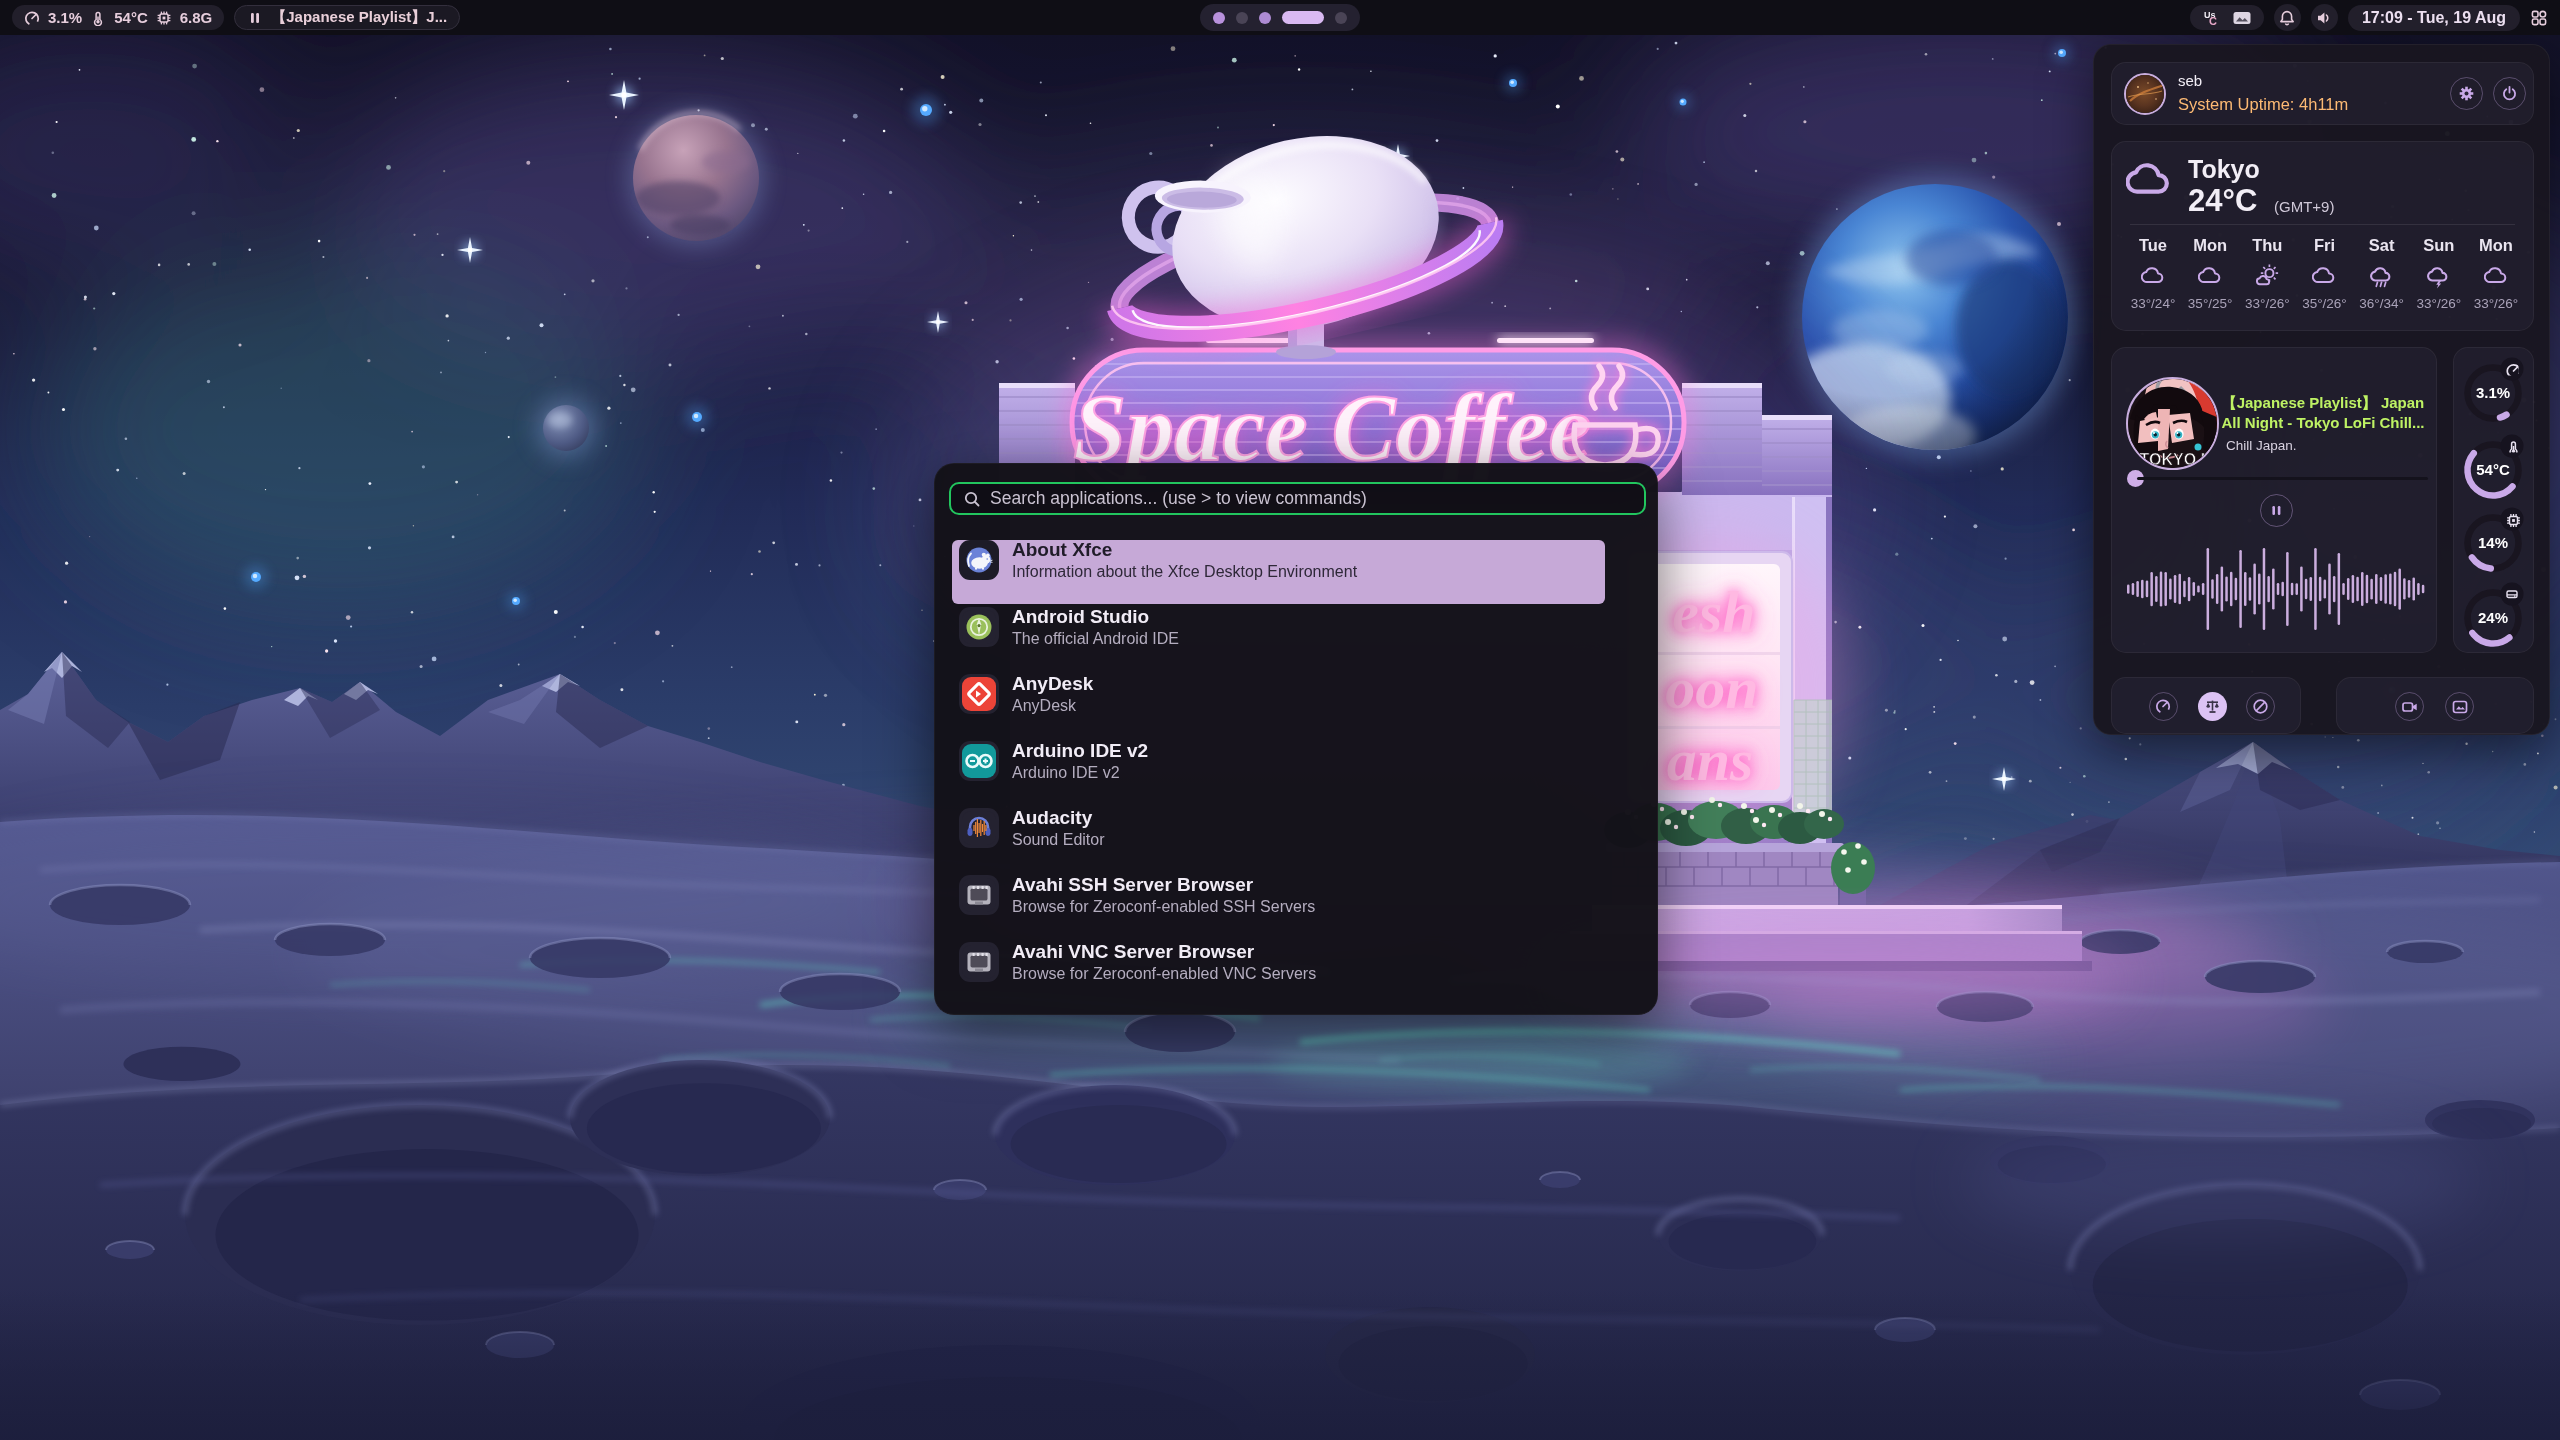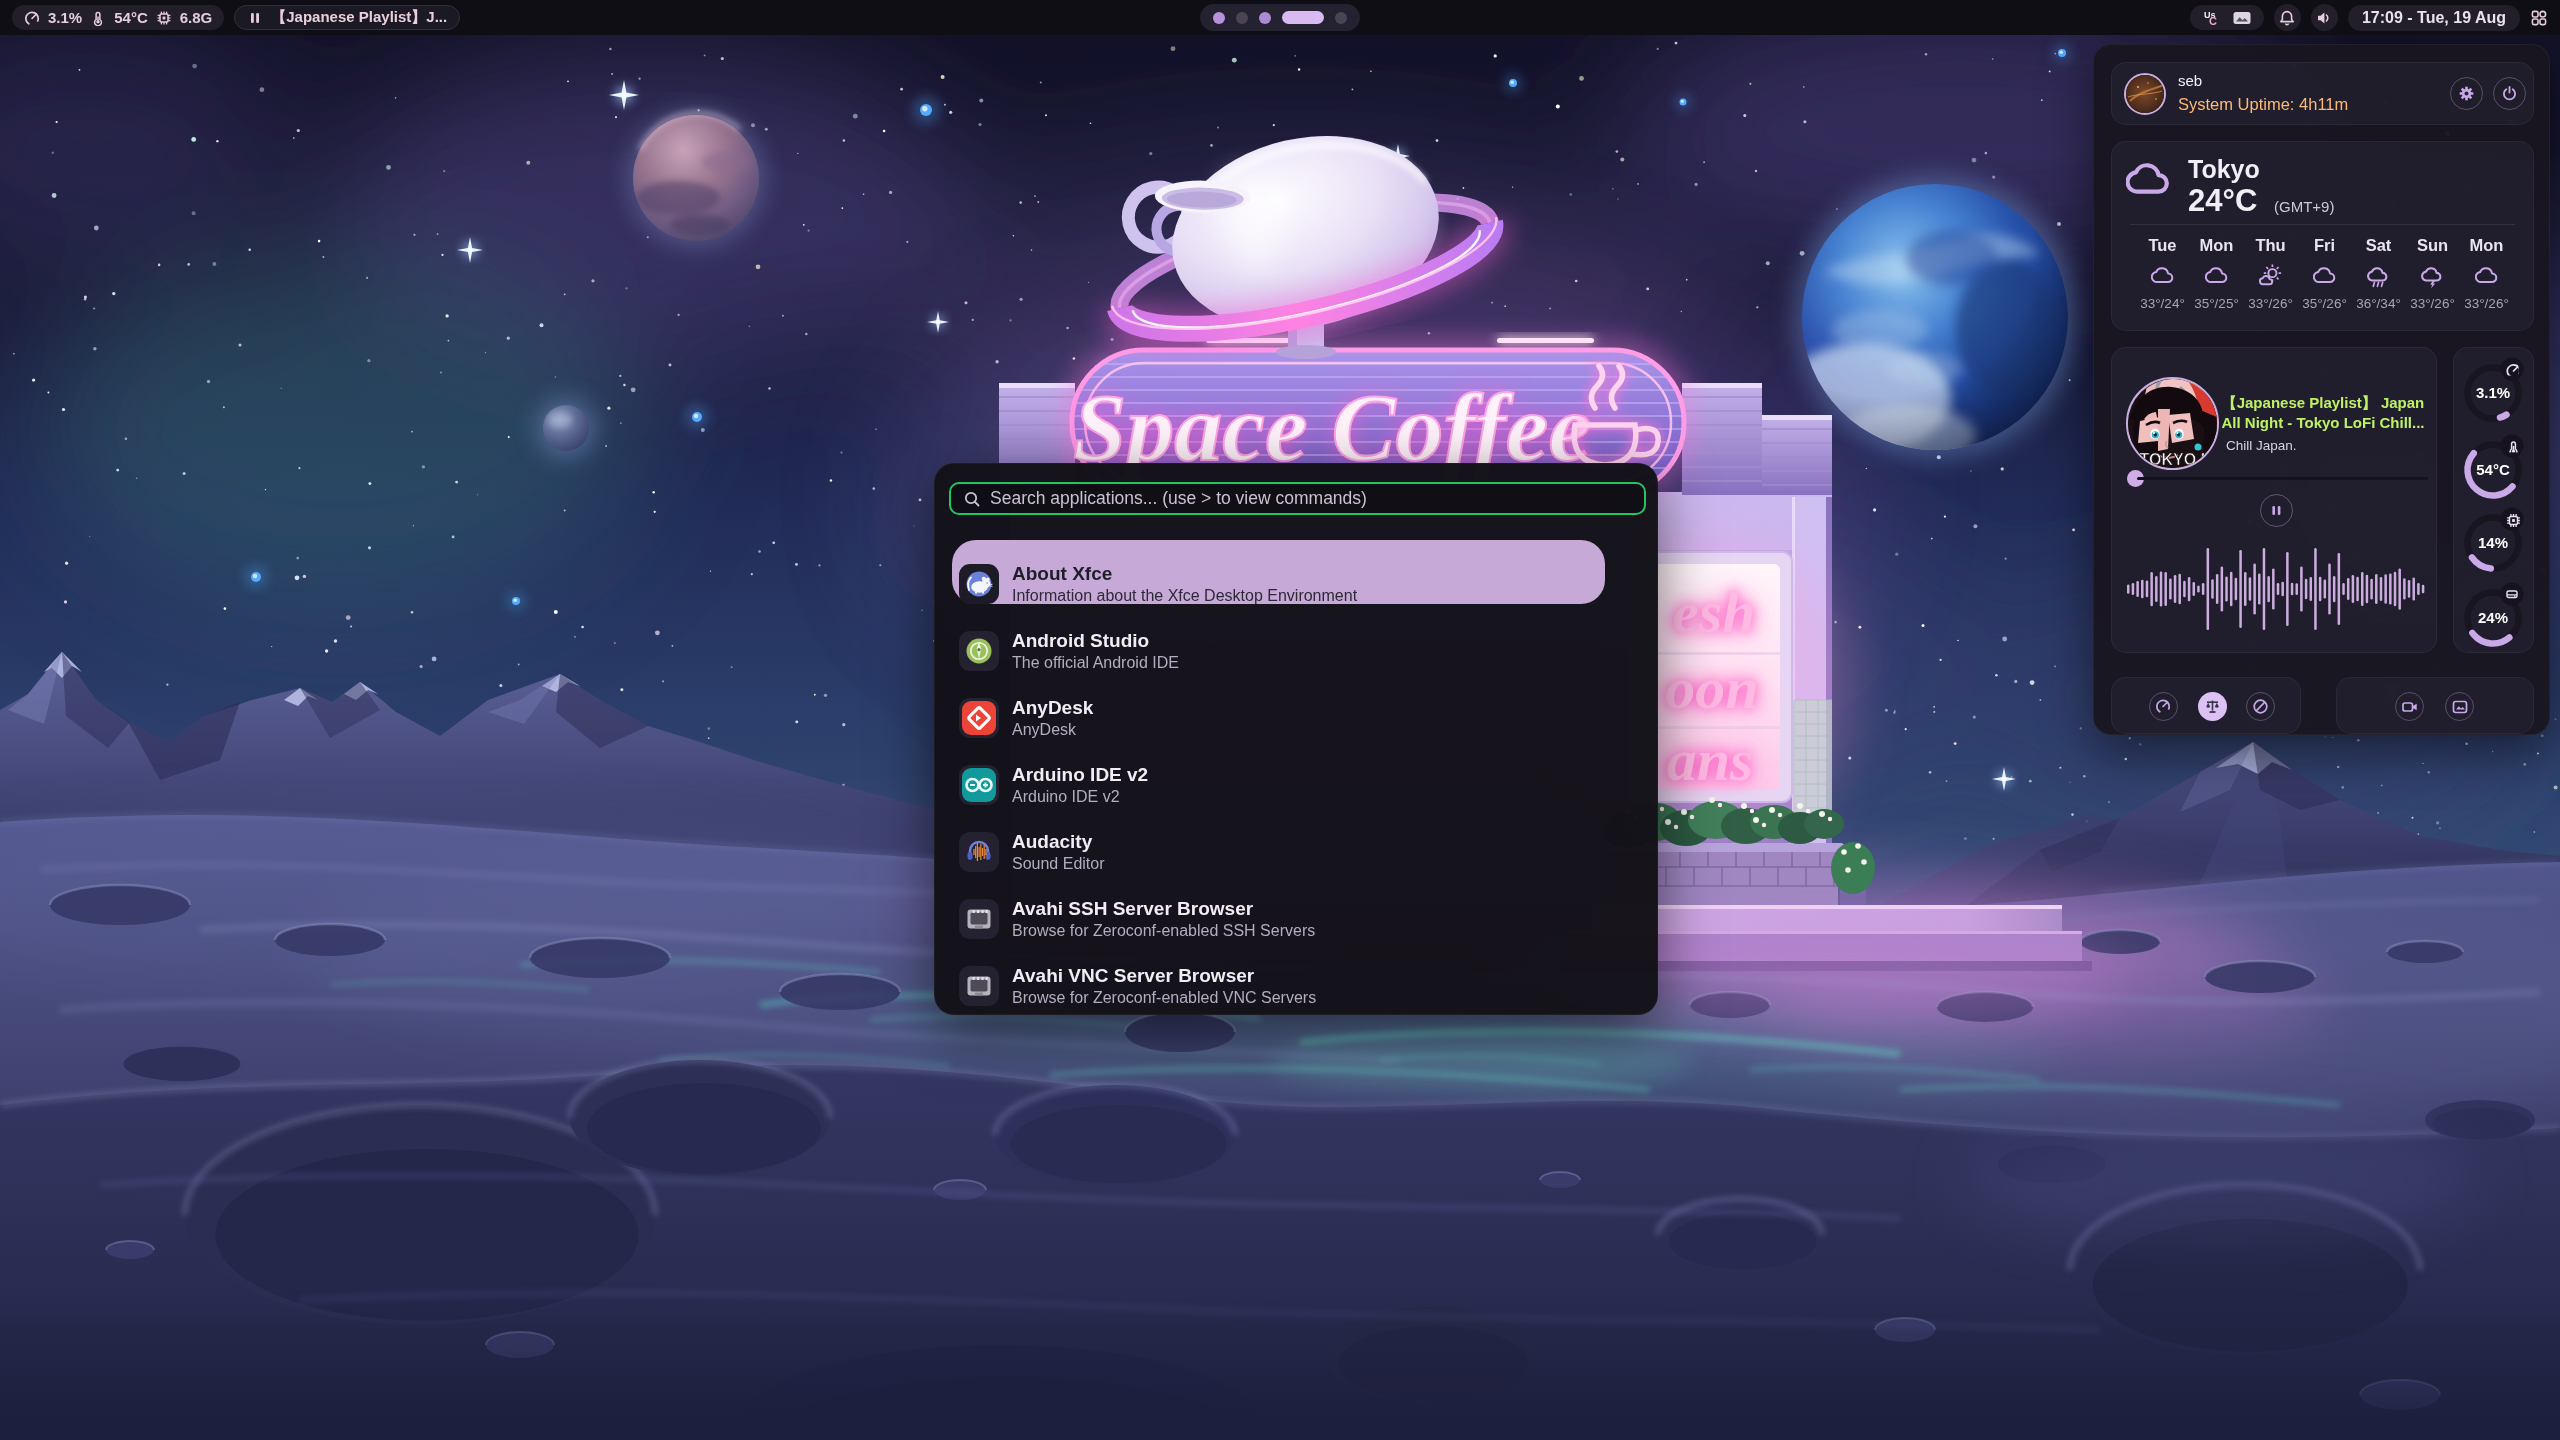--- a/index.html
+++ b/index.html
@@ -8,21 +8,21 @@
 .pill{display:flex;align-items:center;gap:8px;background:#221f2b;border-radius:13px;height:25px;padding:0 12px;color:#e6cddc;font-size:15px;font-weight:700}
 .pill.mus{background:#1b1923;border:1px solid #332f3d;color:#e9cfd9}
 #ws{position:absolute;left:50%;top:4px;transform:translateX(-50%);background:#242130;border-radius:14px;height:27px;display:flex;align-items:center;gap:11px;padding:0 13px}
 .wd{width:12px;height:12px;border-radius:6px}
 .wa{width:42px;height:13px;border-radius:7px;background:#d9b9f2}
 .circ{width:27px;height:27px;border-radius:50%;background:#221f2b;display:flex;align-items:center;justify-content:center}
 .clock{background:#221f2b;border-radius:13px;height:26px;display:flex;align-items:center;padding:0 14px;color:#ecdff0;font-size:16px;font-weight:700}
 #launcher{position:absolute;left:934px;top:463px;width:724px;height:552px;background:rgba(19,17,24,.985);border-radius:20px;box-shadow:0 18px 60px rgba(0,0,0,.55);z-index:4;border:1px solid rgba(255,255,255,.04)}
 #search{position:absolute;left:14px;top:18px;width:697px;height:33px;border:2px solid #22c55e;border-radius:10px;display:flex;align-items:center;padding:0 12px;color:#c9c2d1;font-size:17.5px;gap:9px;background:rgba(14,12,18,.6)}
 #rows{position:absolute;left:17px;top:76px;width:653px}
-.row{height:64px;border-radius:24px;display:flex;align-items:flex-end;padding:0 28px 0 7px;margin-bottom:3px}
+.row{height:64px;border-radius:6px;display:flex;align-items:flex-start;padding:0 28px 0 7px;margin-bottom:3px}
 .row.sel{background:#c6a9d7}
 .tile{width:40px;height:40px;border-radius:11px;background:#242230;display:flex;align-items:center;justify-content:center;flex:0 0 auto;overflow:hidden}
 .row.sel .tile{background:#1d1b27}
 .rtxt{margin-left:13px;display:flex;flex-direction:column;justify-content:center;gap:3px}
 .rt{font-size:19px;font-weight:700;color:#f1ecf6;line-height:20px}
 .rs{font-size:16px;color:#b4adbf;line-height:17px}
 .row.sel .rt{color:#201c29}
 .row.sel .rs{color:#2e2838}
 #cc{position:absolute;left:2093px;top:44px;width:457px;height:691px;background:rgba(25,22,32,.97);border-radius:18px;border:1px solid rgba(255,255,255,.05);box-shadow:0 16px 50px rgba(0,0,0,.5);z-index:4;color:#f2eef6}
 .card{position:absolute;background:rgba(40,36,52,.55);border:1px solid rgba(255,255,255,.055);border-radius:15px}
@@ -30,21 +30,21 @@
 .uav{position:absolute;left:12px;top:10px;width:42px;height:42px;border-radius:50%;border:2px solid #c9aede;overflow:hidden}
 .uname{position:absolute;left:66px;top:9px;font-size:15px;font-weight:400}
 .uup{position:absolute;left:66px;top:32px;font-size:16.5px;color:#fdba74}
 .ubtn{position:absolute;top:14px;width:33px;height:33px;border-radius:50%;border:1.5px solid rgba(195,165,225,.35);display:flex;align-items:center;justify-content:center}
 #wcard{left:17px;top:96px;width:423px;height:190px}
 .wbig{position:absolute;left:14px;top:16px}
 .wtown{position:absolute;left:76px;top:13px;font-size:25px;font-weight:700}
 .wtemp{position:absolute;left:76px;top:41px;font-size:31px;font-weight:700}
 .wgmt{position:absolute;left:162px;top:56px;font-size:15px;color:#cfc8d8}
 .wsep{position:absolute;left:18px;right:18px;top:82px;height:1px;background:rgba(255,255,255,.09)}
-.wdays{position:absolute;left:14px;right:10px;top:94px;display:flex;justify-content:center}
+.wdays{position:absolute;left:14px;right:10px;top:94px;display:flex;justify-content:space-between}
 .wcol{width:54px;display:flex;flex-direction:column;align-items:center;gap:5px}
 .wcd{font-size:16.5px;font-weight:700;color:#eae5f0;height:20px}
 .wci{height:30px;display:flex;align-items:center;justify-content:center}
 .wct{font-size:13.5px;color:#a9a2b8}
 #mcard{left:17px;top:302px;width:326px;height:306px}
 #gcard{left:359px;top:302px;width:81px;height:306px}
 .malb{position:absolute;left:14px;top:29px;width:93px;height:93px;border-radius:50%;border:2.5px solid #c9aede;overflow:hidden}
 .mtit{position:absolute;left:104px;top:45px;width:214px;font-size:15px;font-weight:700;line-height:20px;text-align:center;color:#bef264;white-space:nowrap}
 .msub{position:absolute;left:114px;top:90px;font-size:13.5px;color:#d8d2e0}
 .mline{position:absolute;left:25px;top:129px;width:291px;height:3px;background:#14121c;border-radius:2px}

